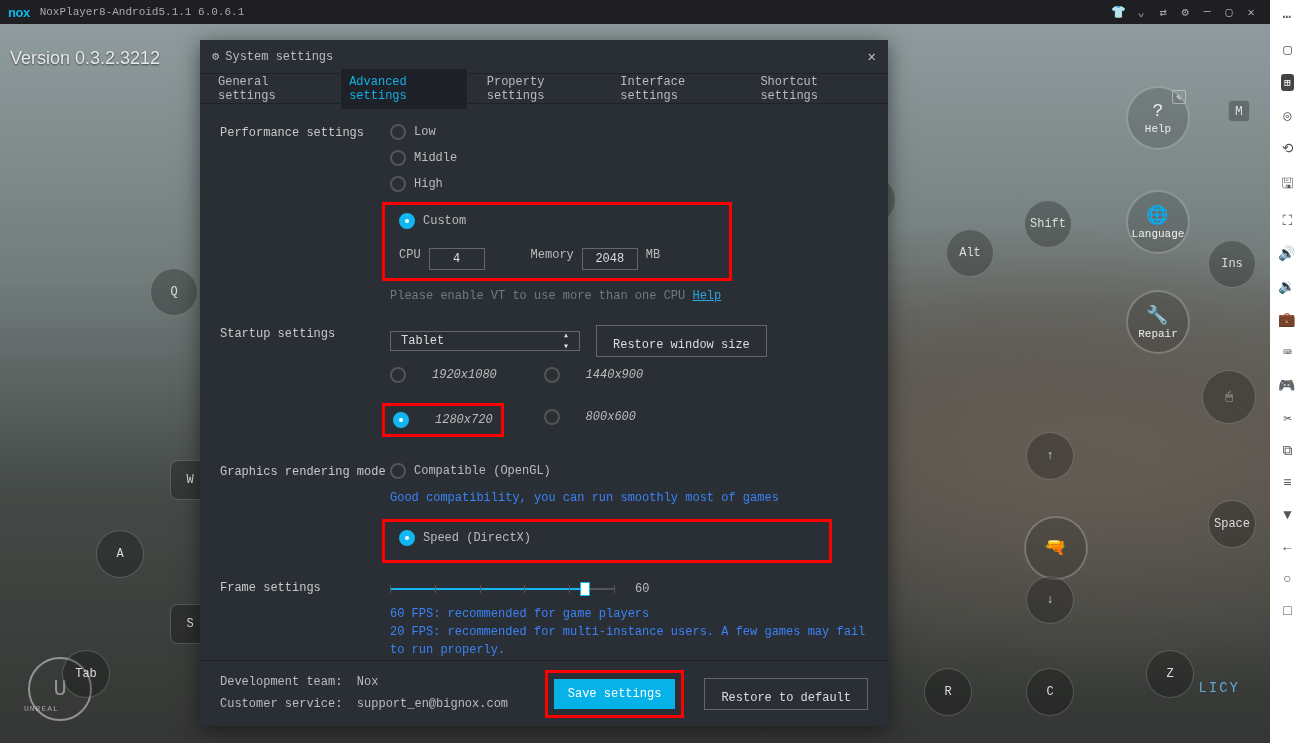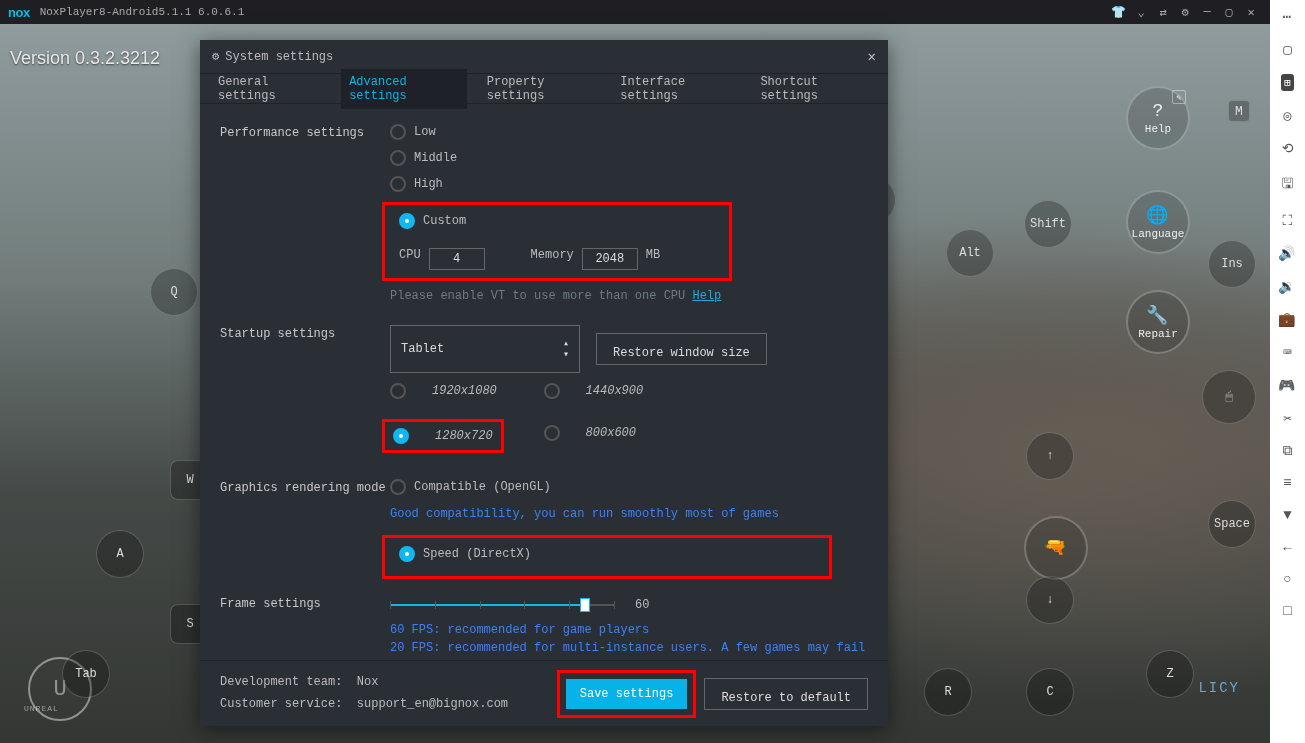--- a/index.html
+++ b/index.html
@@ -59,39 +59,39 @@
 .radio.sel .dot::after { content:""; position:absolute; inset:4px; background:#fff; border-radius:50%;}
 .radio .txt { color:#bbb;}
 
 .hl { border: 3px solid #ff0000; padding: 6px 8px; margin: 4px 0 8px -8px; display: inline-block; }
 .hl-wide { border: 3px solid #ff0000; padding: 8px 14px; margin: 4px 0 8px -8px; display:block; }
 
 .num-input { width: 56px; height: 22px; background: #2a2f36; border: 1px solid #666; color: #ddd; text-align: center; font-family: inherit; font-size:12px;}
 .hint { color: #6f7a85; margin: 4px 0 14px 0; }
 .hint a { color: #2aa6df; text-decoration: underline; }
 
-.select { width: 190px; height: 48px; border: 1px solid #666; background: #2a2f36; color: #ddd; display: inline-flex; align-items: center; padding: 0 10px; justify-content: space-between; cursor:pointer;}
+.select { width: 190px; height: 20px; border: 1px solid #666; background: #2a2f36; color: #ddd; display: inline-flex; align-items: center; padding: 0 10px; justify-content: space-between; cursor:pointer;}
 .select .chev { font-size: 10px; line-height:1; display:flex; flex-direction:column; gap:1px;}
 .btn-outline { height: 32px; border: 1px solid #666; background: transparent; color: #ddd; padding: 12px 16px; cursor:pointer; font-family:inherit; font-size:12px;}
 .btn-primary { height: 30px; background: #06b2e8; color: #fff; border: none; padding: 0 14px; cursor:pointer; font-family:inherit; font-size:12px;}
 
 .startup-grid { display:flex; gap: 40px; margin-top:10px; margin-bottom:10px;}
 .res-col { display:flex; flex-direction:column; gap:6px;}
 .res-radio { display:flex; gap:26px; cursor:pointer;font-style:italic;}
 
 .desc { color:#3b82f6; margin: 2px 0 12px 0; line-height:1.5;}
 
 .slider-wrap { position:relative; width:225px; height:20px;}
 .slider-track { position:absolute; top:9px; left:0; right:0; height:2px; background:#555;}
 .slider-fill { position:absolute; top:9px; left:0; height:2px; background:#11b7f0;}
 .slider-ticks { position:absolute; top:6px; left:0; right:0; height:8px; display:flex; justify-content:space-between;}
 .slider-ticks span { width:1px; height:8px; background:#555;}
 .slider-thumb { position:absolute; top:3px; width:10px; height:14px; background:#fff; border:1px solid #11b7f0;}
 
-.footer { position:absolute; bottom:0; left:0; right:0; height:66px; border-top:1px solid #1f2329; display:flex; align-items:center; padding: 0 20px; gap: 8px; }
+.footer { position:absolute; bottom:0; left:0; right:0; height:66px; border-top:1px solid #1f2329; display:flex; align-items:center; padding: 0 20px; gap: 20px; }
 .footer .meta { flex:1; color:#bbb; line-height:1.8;}
 .footer-hl { border:3px solid #ff0000; padding:6px; display:inline-block;}
 
 </style>
 </head>
 <body>
 
 <div class="root">
   <div class="main-area">
 

